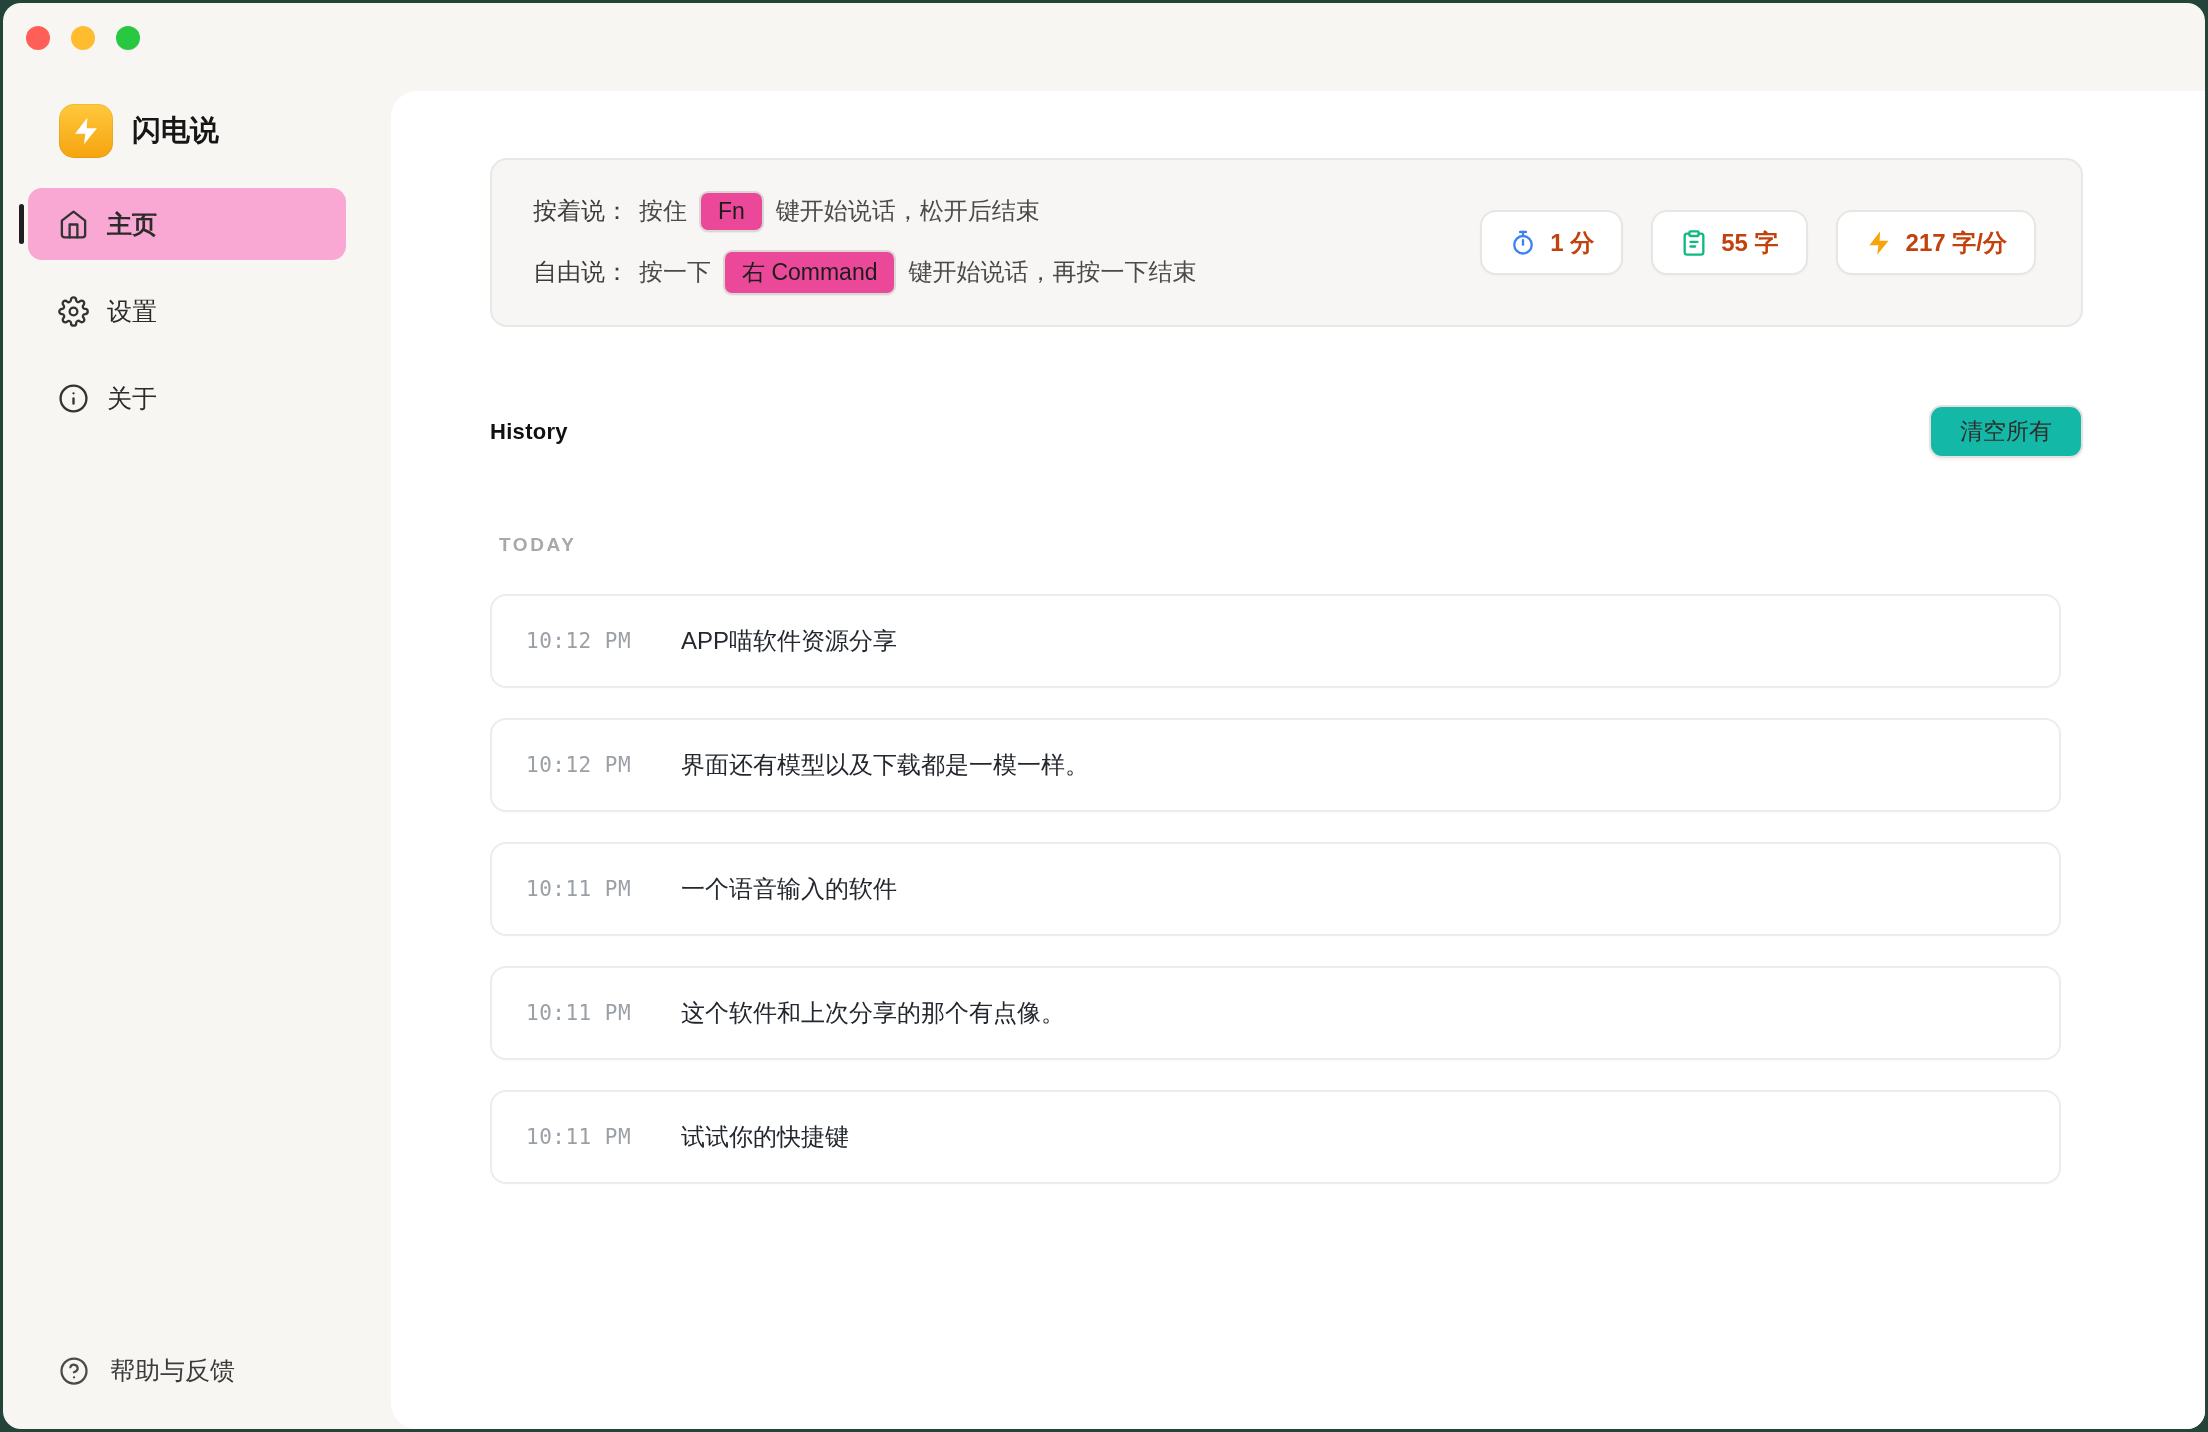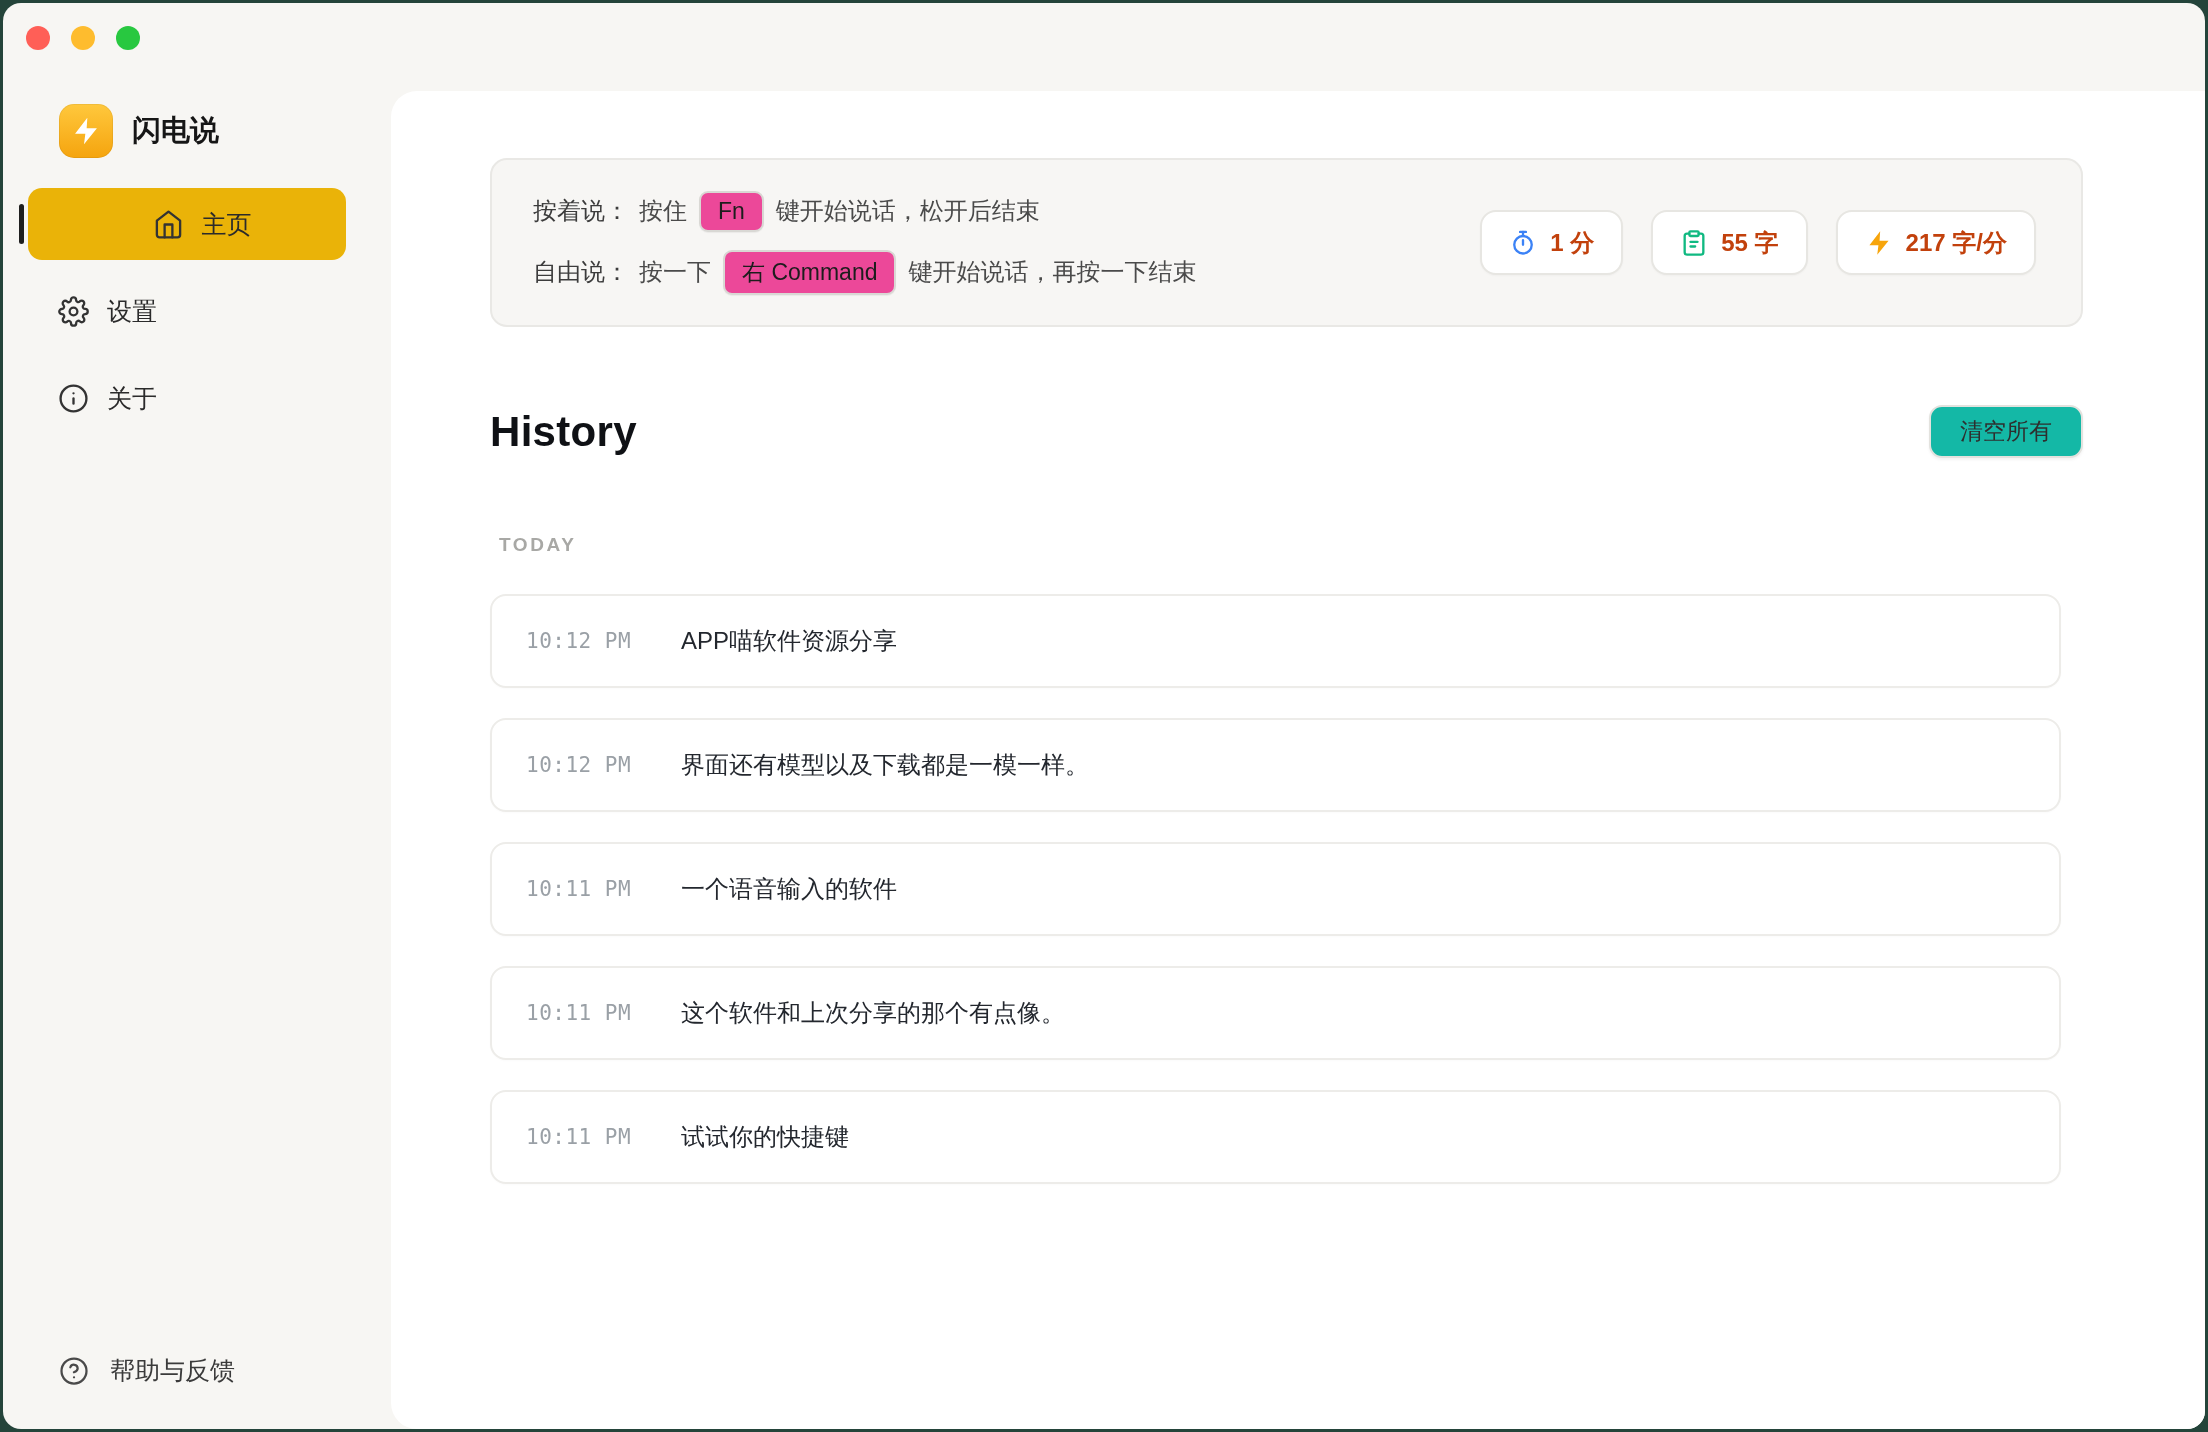--- a/index.html
+++ b/index.html
@@ -31,21 +31,21 @@
     display: flex; align-items: center; justify-content: center;
     box-shadow: inset 0 0 0 1px rgba(0,0,0,0.06);
   }
   .app-title { font-size: 29px; font-weight: 700; color: #161616; }
   .nav { position: absolute; left: 25px; top: 185px; width: 318px; display: flex; flex-direction: column; gap: 15px; }
   .nav-item {
     height: 72px; display: flex; align-items: center; gap: 18px;
     padding-left: 30px; border-radius: 14px;
     font-size: 25px; color: #2b2b2b; position: relative; cursor: default;
   }
-  .nav-item.active { background: #eab308; font-weight: 400; justify-content: center; }
+  .nav-item.active { background: #f9a8d4; font-weight: 700; }
   .nav-item.active::before {
     content: ""; position: absolute; left: -9px; top: 16px;
     width: 5px; height: 40px; border-radius: 3px; background: #1f1f1f;
   }
   .nav-icon { width: 31px; height: 31px; flex-shrink: 0; }
   .sidebar-footer {
     position: absolute; left: 56px; bottom: 42px;
     display: flex; align-items: center; gap: 21px;
     font-size: 25px; color: #3b3b3b;
   }
@@ -77,21 +77,21 @@
   .stat-pill {
     height: 65px; background: #ffffff; border: 2px solid #e7e6e2; border-radius: 16px;
     display: flex; align-items: center; gap: 13px; padding: 0 27px;
     font-size: 24px; font-weight: 700; color: #c2410c;
     box-shadow: 0 1px 2px rgba(0,0,0,0.03);
     white-space: nowrap;
   }
   .stat-icon { width: 28px; height: 28px; flex-shrink: 0; }
   
   .history-header { display: flex; align-items: center; justify-content: space-between; margin-top: 78px; }
-  .history-title { margin: 0; font-size: 42px; font-weight: 800; color: #0f1115; letter-spacing: 0.3px; }
+  .history-title { margin: 0; font-size: 22px; font-weight: 800; color: #0f1115; letter-spacing: 0.3px; }
   .clear-btn {
     height: 53px; padding: 0 29px;
     background: #14b8a6; border: 2px solid #e3e2de; border-radius: 13px;
     font-size: 23px; color: #2e2e2e;
     font-family: inherit;
     box-shadow: 0 2px 3px rgba(0,0,0,0.05);
     cursor: pointer;
   }
   .group-label {
     margin-top: 76px; margin-left: 9px;

